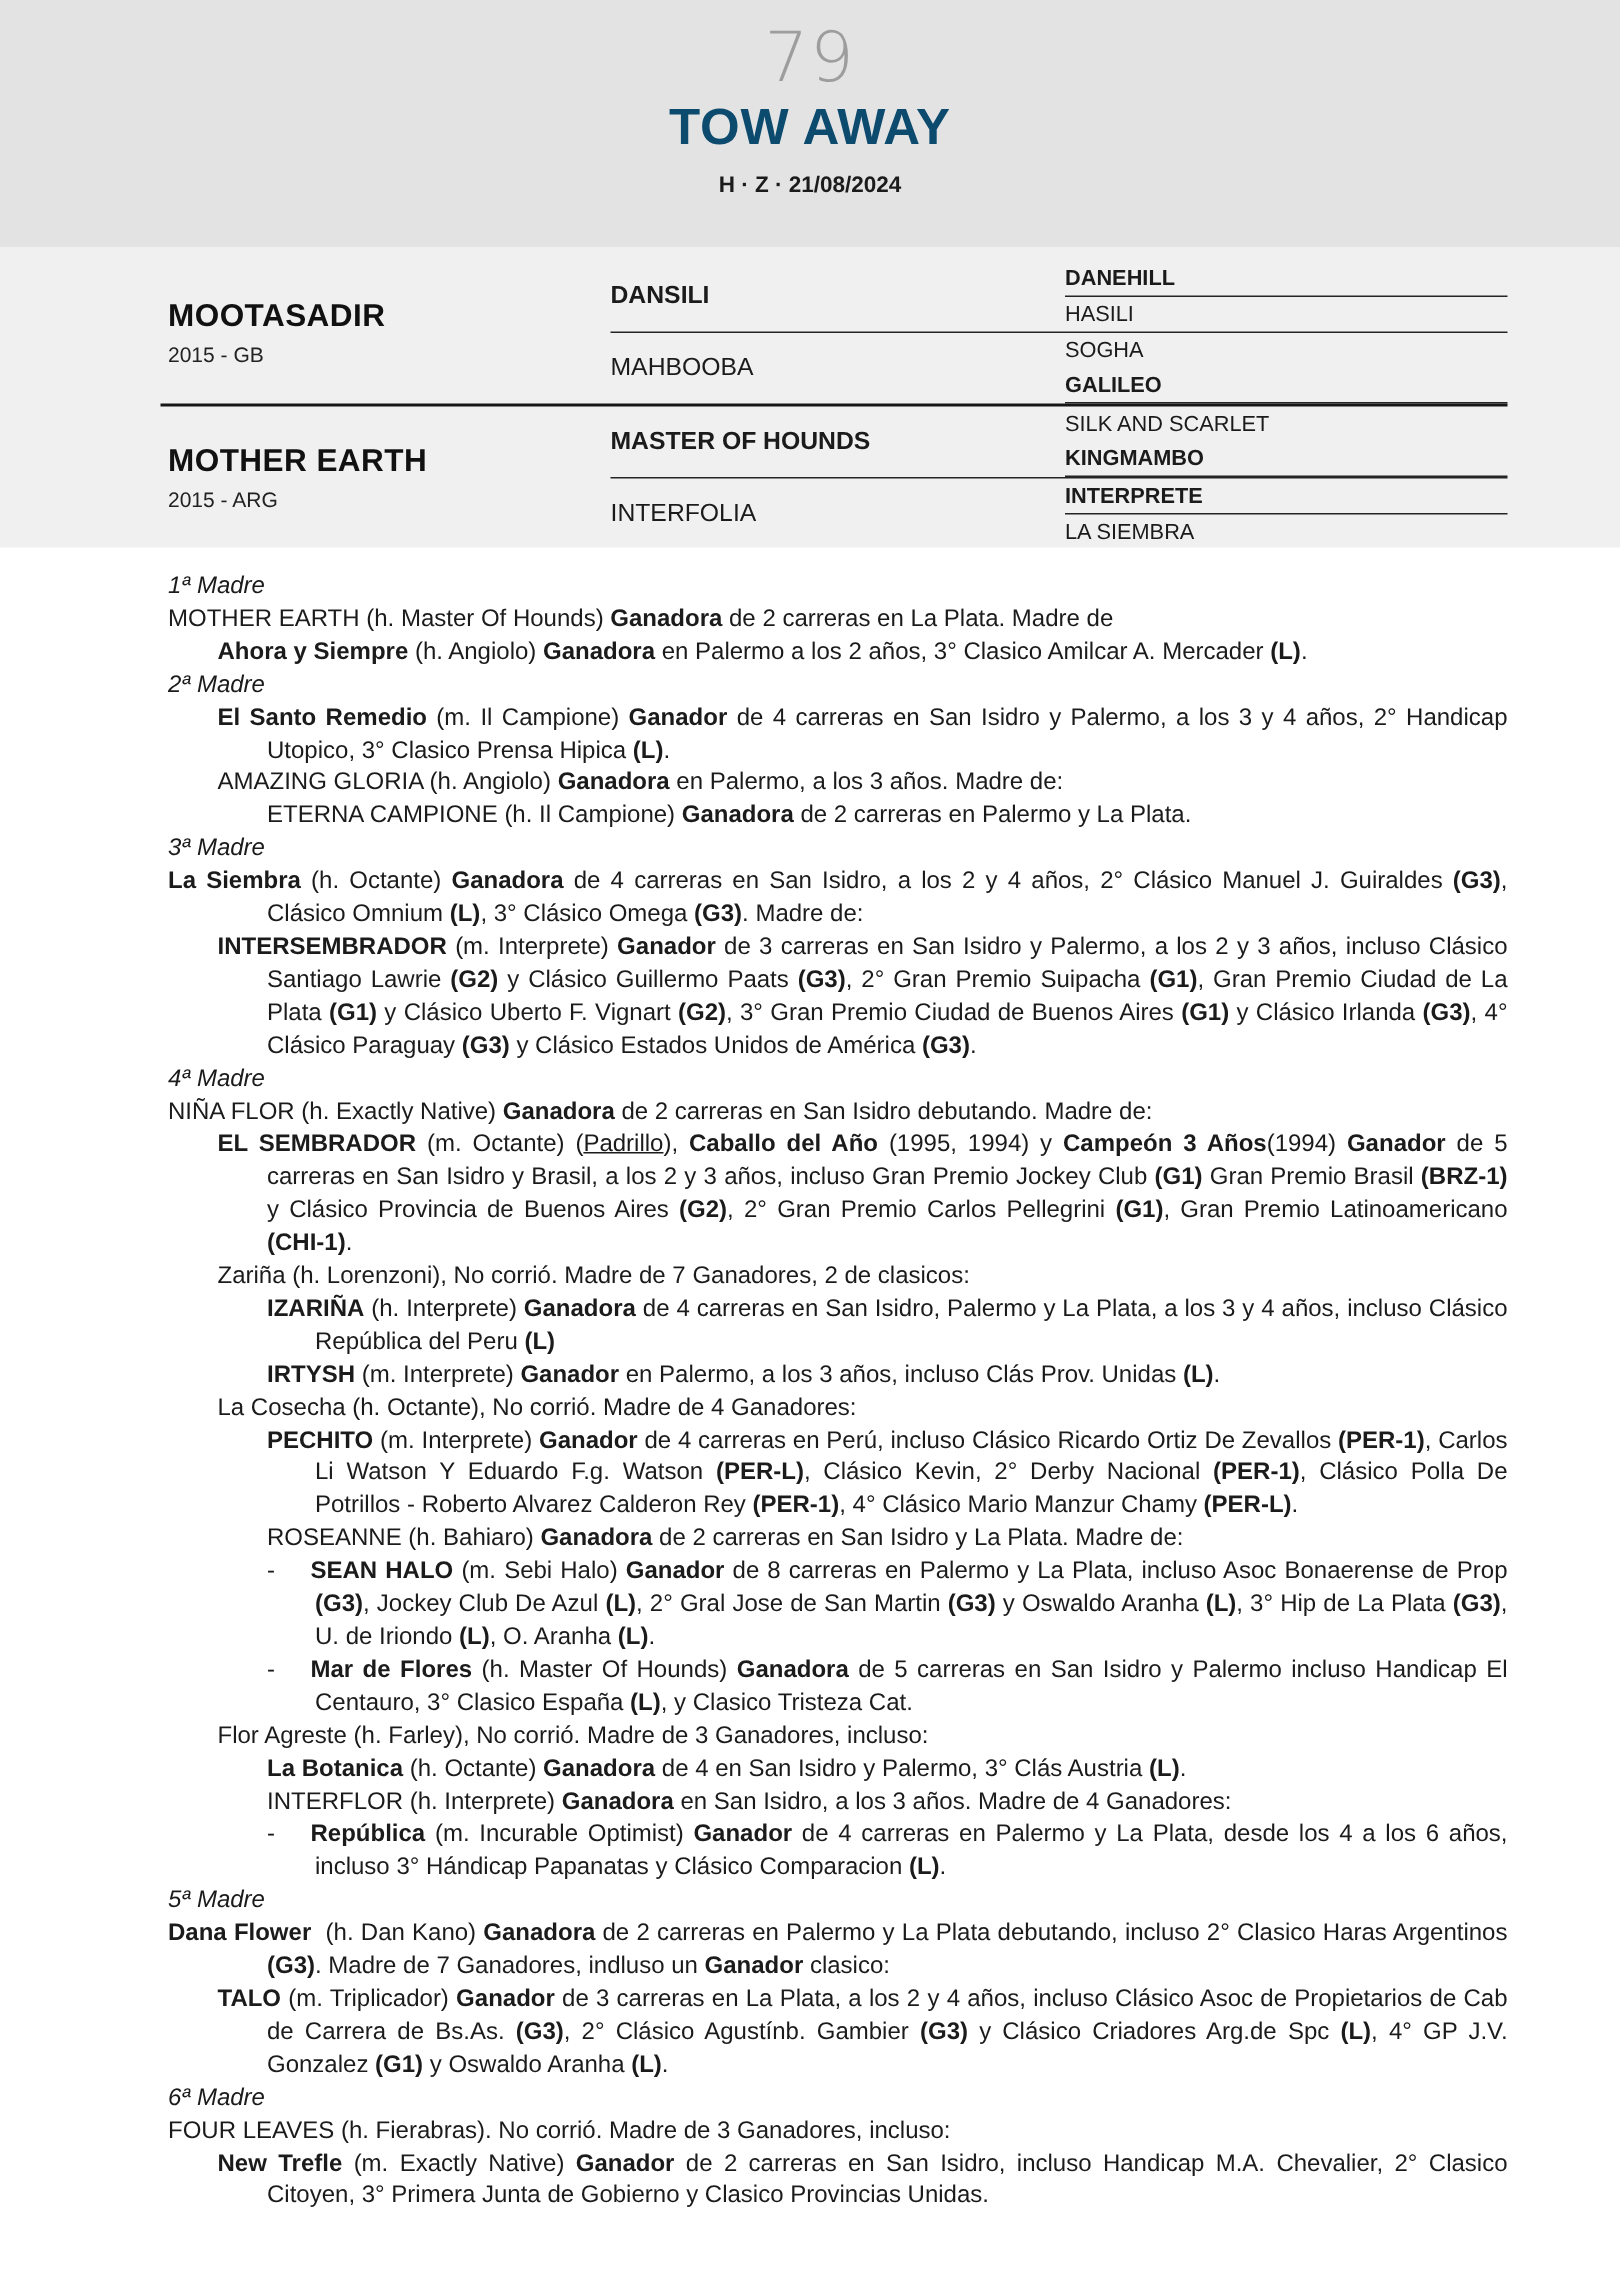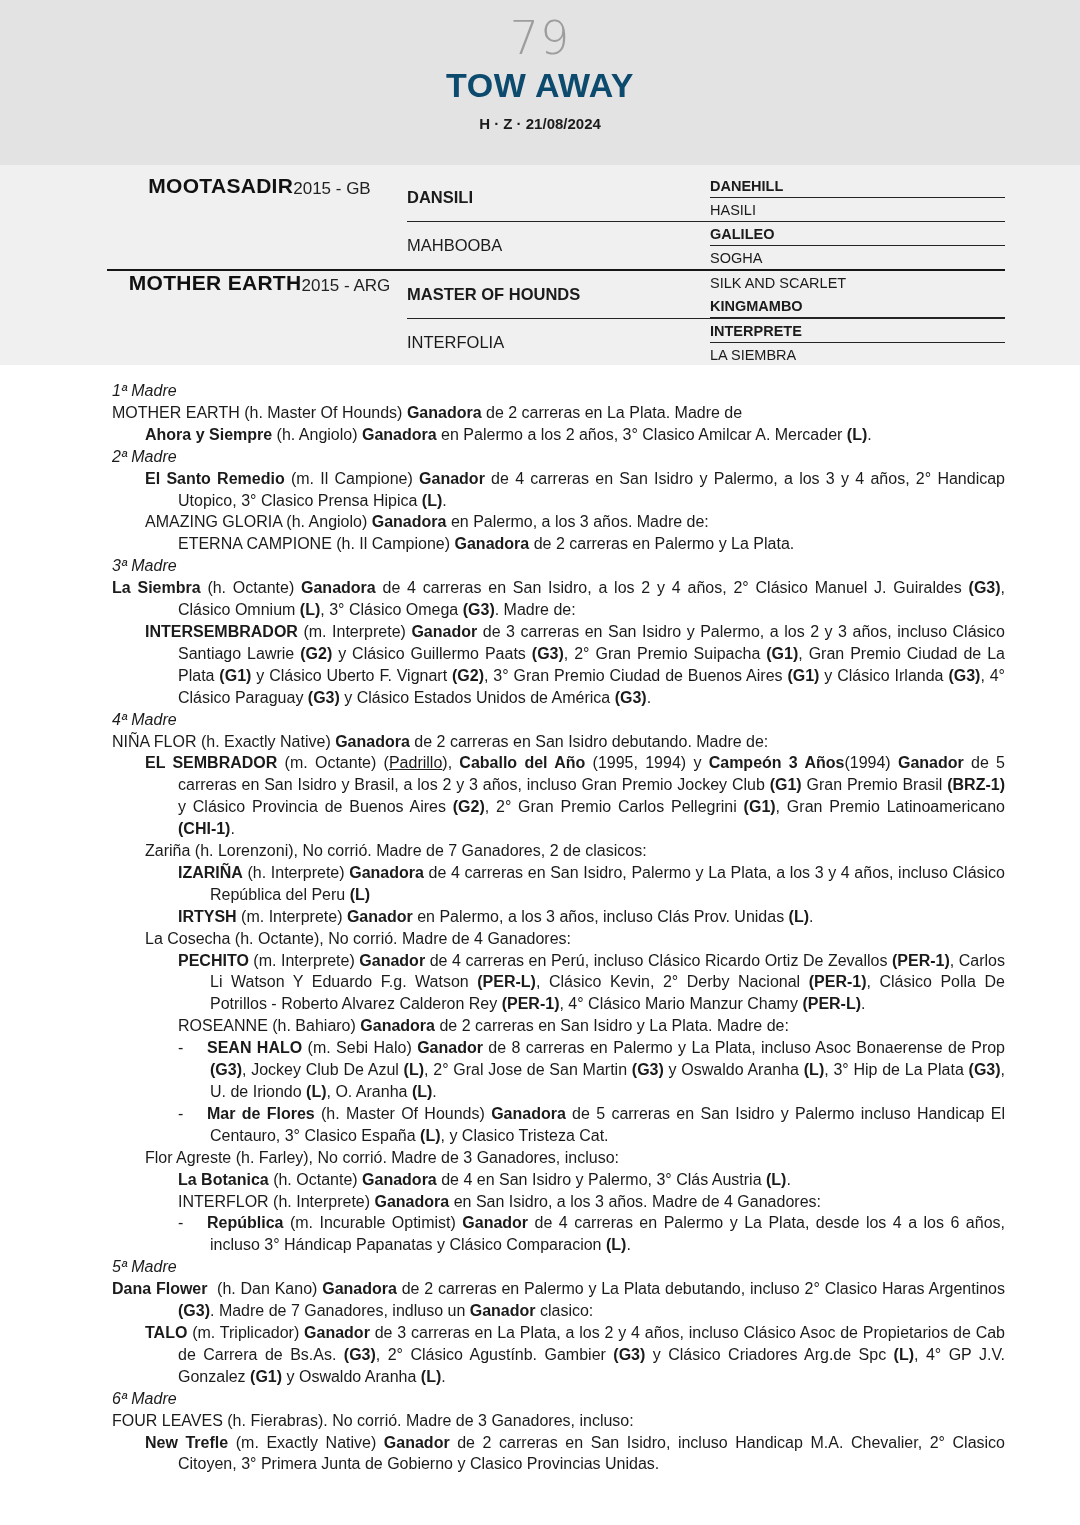--- a/index.html
+++ b/index.html
@@ -34,24 +34,24 @@
   .table-band{
     height:200px;background:#f0f0f0;
     box-sizing:border-box;
     padding:9px 75px 0 107px;
   }
   .pedigree{width:100%;}
   .half{display:flex;}
   .half-sep{border-bottom:2px solid #161616;}
   .ancestor{
     width:300px;box-sizing:border-box;padding-left:5px;
-    display:flex;justify-content:center;
+    display:flex;flex-direction:column;justify-content:center;
   }
   .anc-name{font-size:21px;font-weight:800;letter-spacing:.3px;color:#111;}
-  .anc-info{font-size:17px;margin-top:5px;color:#222;}
+  .anc-info{font-size:14px;margin-top:5px;color:#222;}
   .parents{flex:1;}
   .parent-row{display:flex;}
   .pr-sep{border-bottom:1.5px solid #242424;}
   .parent-name{
     width:303px;box-sizing:border-box;
     display:flex;align-items:center;
     font-size:16.5px;color:#1b1b1b;
   }
   .gps{flex:1;text-align:right;}
   .gp{
@@ -97,22 +97,22 @@
           <div class="parent-row pr-sep">
             <div class="parent-name bold">DANSILI</div>
             <div class="gps">
               <div class="gp bold gp-sep">DANEHILL</div>
               <div class="gp">HASILI</div>
             </div>
           </div>
           <div class="parent-row">
             <div class="parent-name">MAHBOOBA</div>
             <div class="gps">
+              <div class="gp">SOGHA</div>
               <div class="gp bold gp-sep">GALILEO</div>
-              <div class="gp">SOGHA</div>
             </div>
           </div>
         </div>
       </div>
 
       <div class="half">
         <div class="ancestor">
           <div class="anc-name">MOTHER EARTH</div>
           <div class="anc-info">2015 - ARG</div>
         </div>

